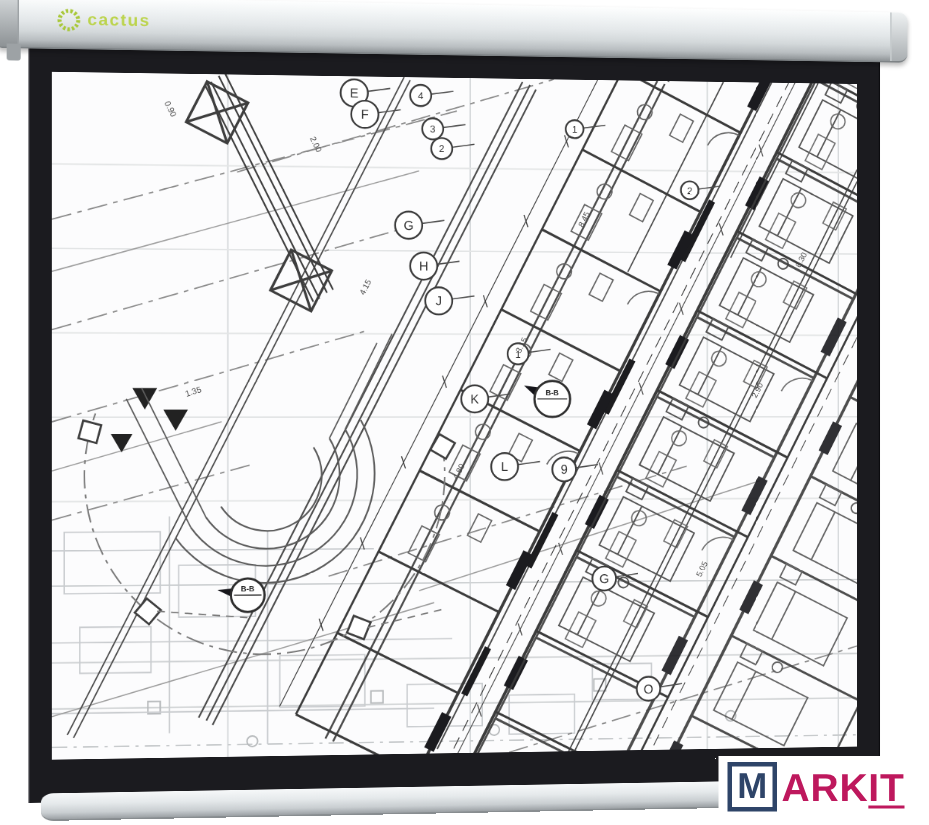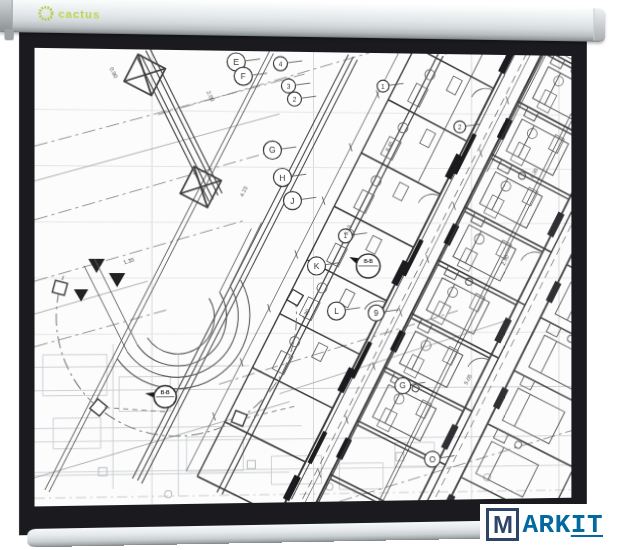--- a/index.html
+++ b/index.html
@@ -32,21 +32,21 @@
   
   .bar{position:absolute;left:28px;top:524px;width:574px;height:17px;z-index:4;
        background:linear-gradient(#f6f8f9 0%,#e5e9eb 40%,#c9ced1 75%,#9ba0a4 100%);
        border-radius:8px/6px;border-bottom:1px solid #888d90;}
 
   
   .watermark{position:absolute;right:9px;bottom:2px;z-index:10;background:#fff;
              padding:4px 7px 7px 6px;display:flex;align-items:center;}
   .m-box{width:27px;height:27px;border:3px solid #2e4468;color:#2e4468;font-weight:bold;font-size:24px;
          display:flex;align-items:center;justify-content:center;line-height:1;}
-  .ark{color:#0369a1;font-size:26px;font-weight:bold;letter-spacing:.5px;margin-left:3px;line-height:1;font-family:Liberation Mono, monospace;}
+  .ark{color:#be185d;font-size:26px;font-weight:bold;letter-spacing:.5px;margin-left:3px;line-height:1;}
   .it{margin-left:0;text-decoration:underline;text-decoration-thickness:2px;text-underline-offset:3px;}
 
   
   svg text{font-family:"Liberation Sans",sans-serif;}
   .bubble{fill:#fff;stroke:#3c3c3c;stroke-width:1.2;}
   .blabel{fill:#333;text-anchor:middle;}
   .leader{stroke:#4c4c4c;stroke-width:.8;}
   .dimt{fill:#4a4a4a;font-size:5.5px;text-anchor:middle;}
   .smark{fill:#fff;stroke:#2f2f2f;stroke-width:1.5;}
   .sline{stroke:#2f2f2f;stroke-width:.7;}

